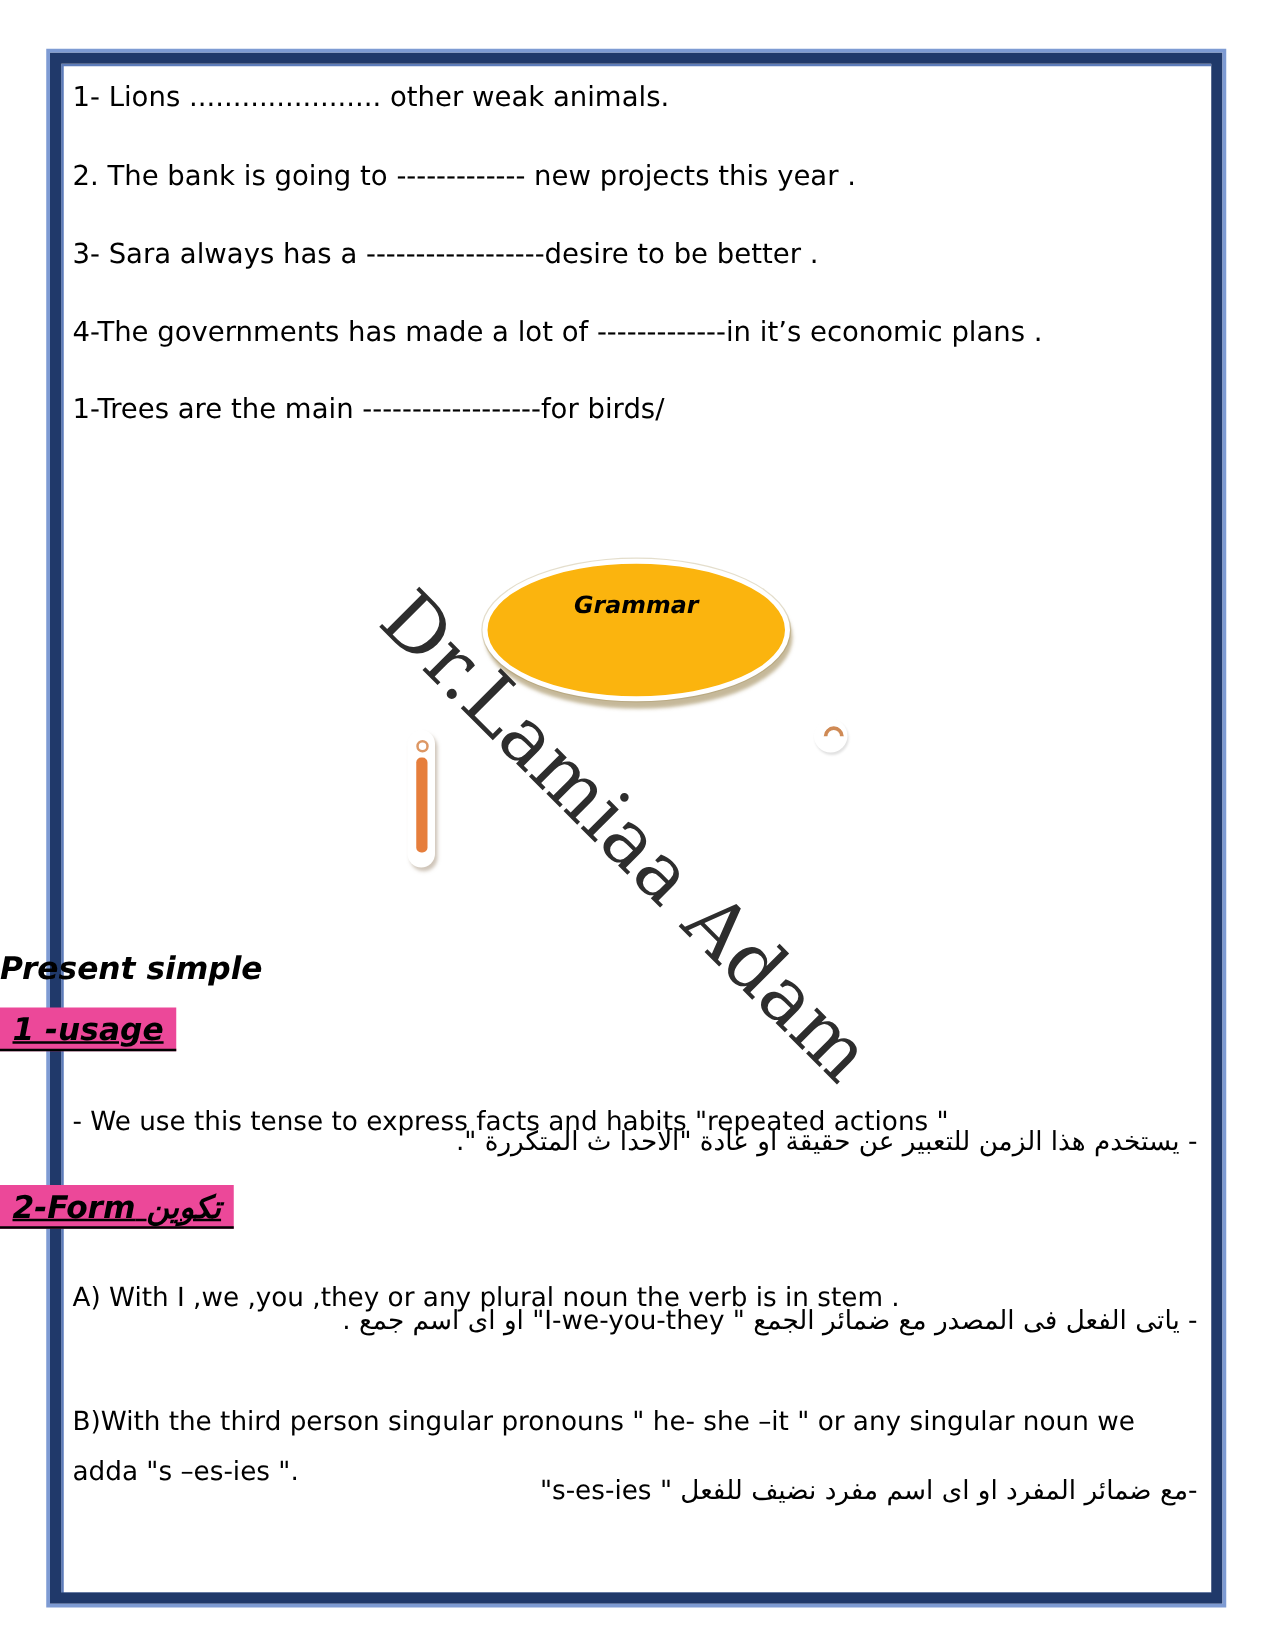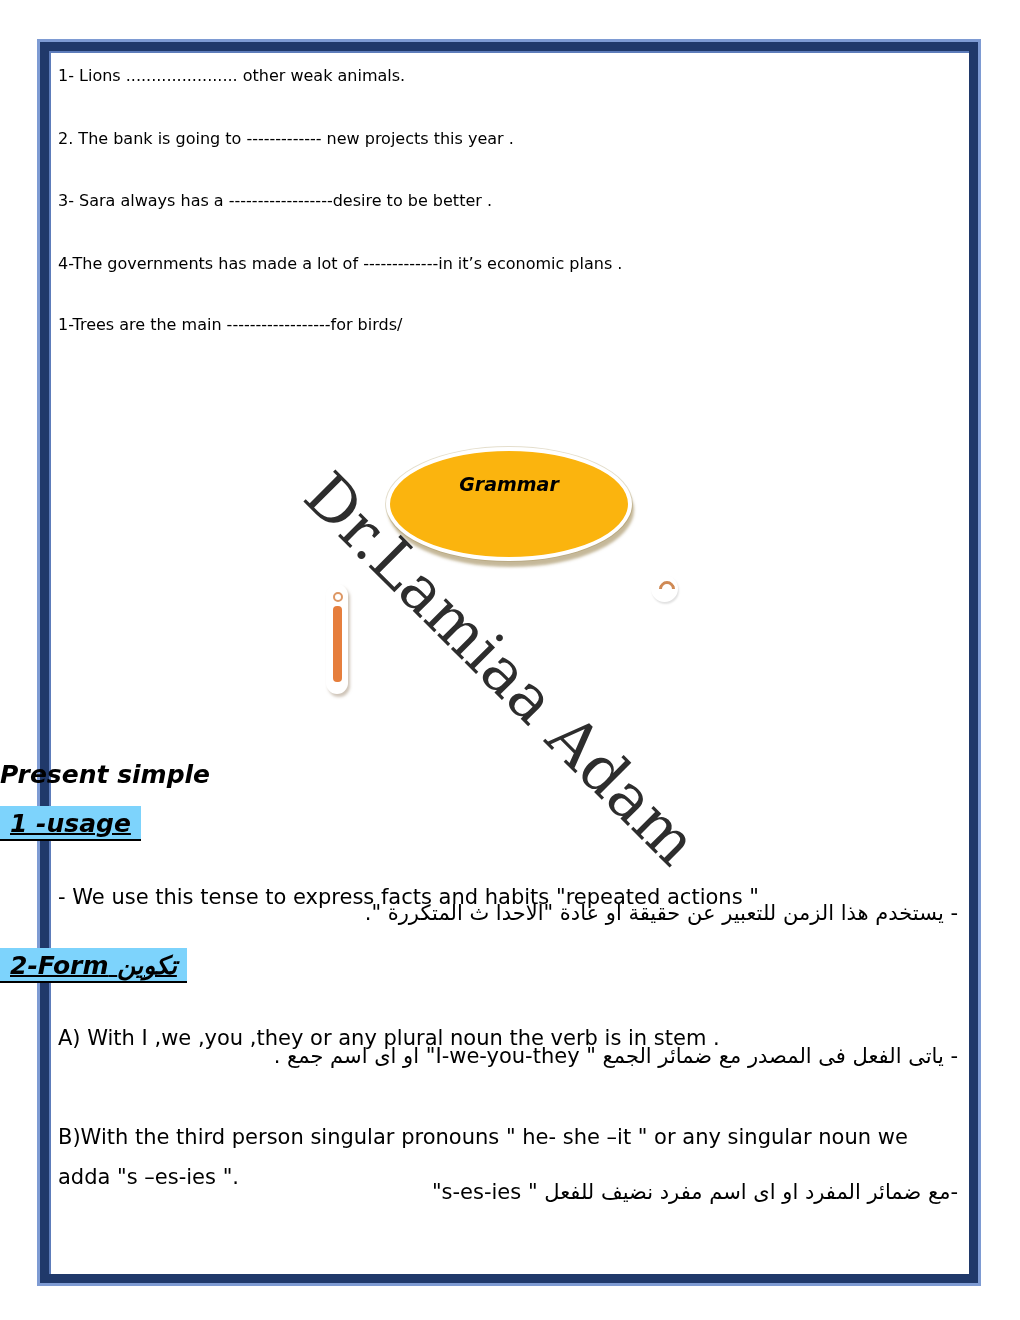--- a/index.html
+++ b/index.html
@@ -8,21 +8,21 @@
     font-family:"DejaVu Sans", sans-serif; color:#000; overflow:hidden;
   }
   
   .frame {
     position:absolute; left:40px; top:42px; width:938px; height:1241px;
     box-sizing:border-box; border:9px solid #20396a;
     outline:3px solid #7e9bd3;
     box-shadow: inset 1px 1px 0 1px #5d7cba;
     background:#fff;
   }
-  .ex-line { position:absolute; left:58px; font-size:16px; white-space:nowrap; }
+  .ex-line { position:absolute; left:58px; font-size:22px; white-space:nowrap; }
 
   
   .ellipse {
     position:absolute; left:386px; top:447px; width:238px; height:106px;
     background:#fbb40e; border:4px solid #ffffff; border-radius:50%;
     box-shadow: 2px 6px 3px rgba(150,126,70,0.55), 0 0 0 1px rgba(210,200,170,0.6);
   }
   .ellipse-label {
     position:absolute; left:0; right:0; top:22px; text-align:center;
     font-size:19px; font-weight:bold; font-style:italic;
@@ -67,21 +67,21 @@
   
   .watermark {
     position:absolute; left:342px; top:458px; transform:rotate(45deg);
     transform-origin:0 0; font-family:"DejaVu Serif", serif;
     font-size:62px; color:#2d2d2d; white-space:nowrap; z-index:5;
   }
 
   .center-row { position:absolute; left:0; right:0; text-align:left; }
   .h-bold-it { font-size:25px; font-weight:bold; font-style:italic; }
   .hl {
-    display:inline-block; background:#7dd3fc; padding:3px 10px 1px 10px;
+    display:inline-block; background:#ec4899; padding:3px 10px 1px 10px;
     font-size:25px; font-weight:bold; font-style:italic;
     text-decoration:underline; text-decoration-thickness:2px;
     border-bottom:2.5px solid #000;
   }
   .p-en { position:absolute; left:58px; font-size:21px;margin-top:27px; }
   .p-ar { position:absolute; right:62px; font-size:21px; direction:rtl; text-align:center; }
   .p-wrap { width:906px; line-height:40px; }
 </style>
 </head>
 <body>

